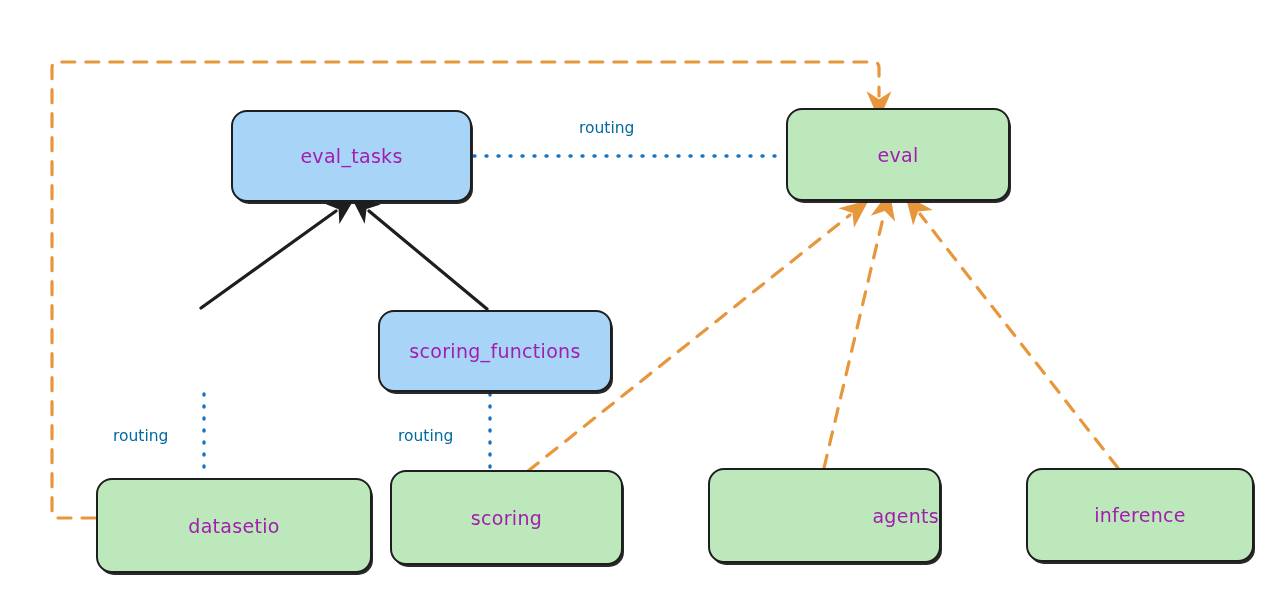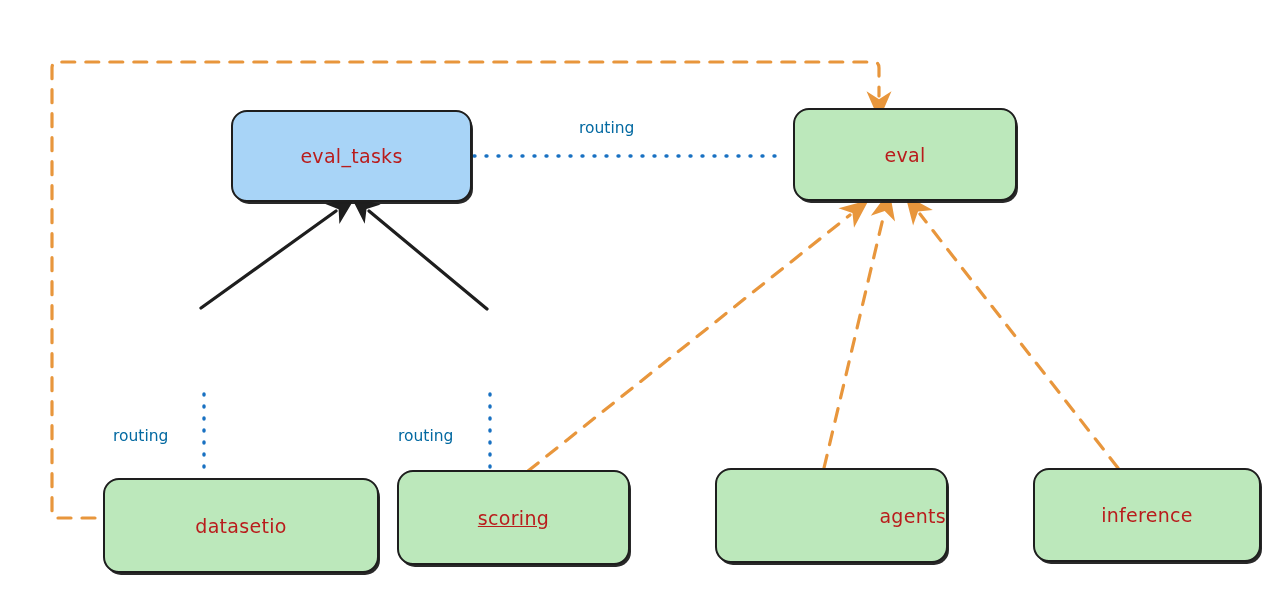--- a/index.html
+++ b/index.html
@@ -29,26 +29,26 @@
   .node {
     position: absolute;
     box-sizing: border-box;
     border: 2.6px solid #1e1e1e;
     border-radius: 16px;
     display: flex;
     align-items: center;
     justify-content: center;
     font-family: "DejaVu Sans", sans-serif;
     font-size: 19px;
-    color: #b91c1c;
+    color: #a21caf;
     letter-spacing: 0.3px;
     box-shadow: 2px 3px 0 -1px rgba(30,30,30,0.95);
   }
   .node.blue  { background: #a8d4f7; }
-  .node.green { background: #bce8bb; margin-left: 7px; }
+  .node.green { background: #bce8bb; }
   .edge-label {
     position: absolute;
     font-family: "DejaVu Sans", sans-serif;
     font-size: 15.5px;
     color: #0369a1;
     white-space: nowrap;
   }
 </style>
 </head>
 <body>
@@ -86,26 +86,29 @@
 
   <div class="node blue" style="left:231px; top:110px; width:241px; height:92px;">
     <span>eval_tasks</span>
   </div>
 
   <div class="node green" style="left:786px; top:108px; width:224px; height:93px;">
     <span>eval</span>
   </div>
 
 
+  <div class="node blue" style="left:378px; top:310px; width:234px; height:82px;">
+    <span>scoring_functions</span>
+  </div>
 
   <div class="node green" style="left:96px; top:478px; width:276px; height:95px;">
     <span>datasetio</span>
   </div>
 
-  <div class="node green" style="left:390px; top:470px; width:233px; height:95px;text-decoration:underline;">
+  <div class="node green" style="left:390px; top:470px; width:233px; height:95px;">
     <span>scoring</span>
   </div>
 
   <div class="node green" style="left:708px; top:468px; width:233px; height:95px;justify-content:flex-end;">
     <span>agents</span>
   </div>
 
   <div class="node green" style="left:1026px; top:468px; width:228px; height:94px;">
     <span>inference</span>
   </div>

